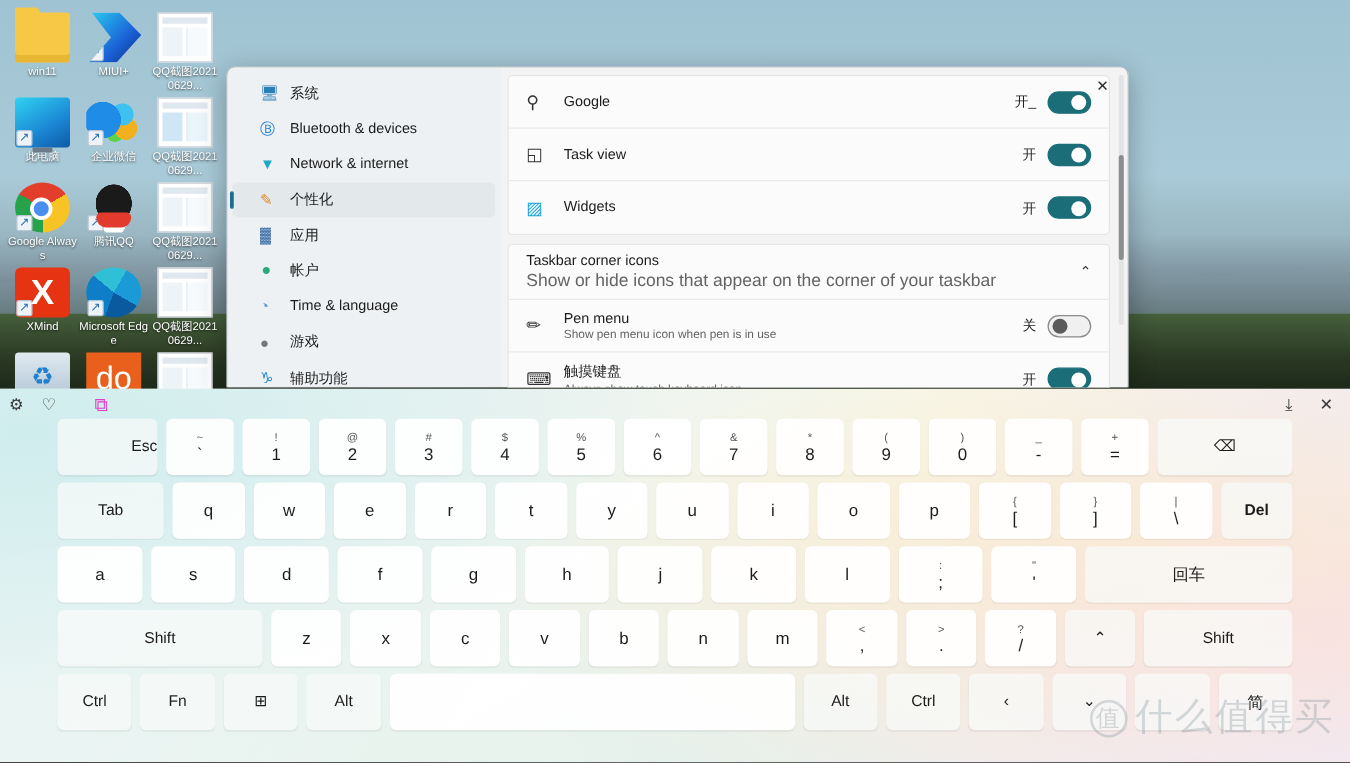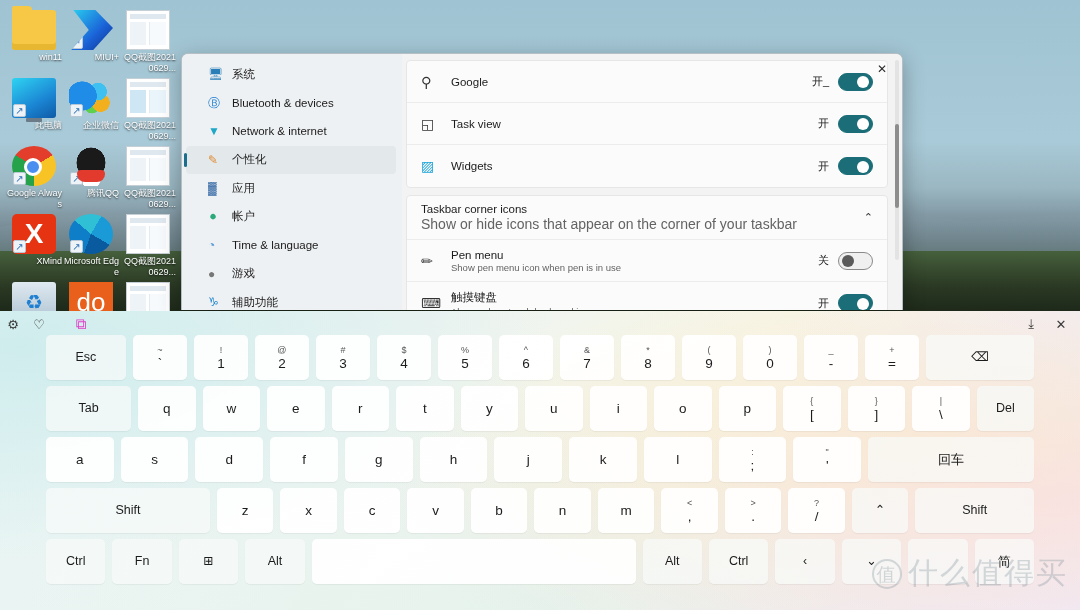--- a/index.html
+++ b/index.html
@@ -36,21 +36,21 @@
   .dicons { position: absolute; left: 0; top: 4px; width: 170px; }
   .dicon {
     position: absolute; width: 56px; text-align: center;
     color: #fff; font-size: 9px; line-height: 11px;
     text-shadow: 0 1px 2px rgba(0,0,0,.75);
   }
   .dicon .glyph {
     width: 44px; height: 40px; margin: 0 auto 2px;
     position: relative; display: block;
   }
-  .dicon .lbl { display: block; word-break: break-all; text-align: right; }
+  .dicon .lbl { display: block; word-break: break-all; }
   .shortcut {
     position: absolute; left: 1px; bottom: 1px; width: 13px; height: 13px;
     background: #eef3f8; border: 1px solid #b9c7d4; border-radius: 2px;
     font-size: 10px; line-height: 11px; color: #2a6fb5; text-shadow: none;
   }
   
   .ic-folder { background:#f6c846; border-radius:3px; box-shadow: inset 0 -6px 0 #e8b731;}
   .ic-folder:before{content:"";position:absolute;left:0;top:-4px;width:20px;height:6px;background:#f6c846;border-radius:2px 4px 0 0;}
   .ic-miui { background: linear-gradient(135deg,#2ad3f0,#1b63d8 60%,#0b2f8a);
              clip-path: polygon(10% 0,60% 0,100% 45%,55% 100%,5% 100%,45% 50%); }
@@ -403,21 +403,21 @@
 <div id="kb">
   <div id="kbtop">
     <div class="kb-ic" style="left:4px">⚙</div>
     <div class="kb-ic" style="left:30px">♡</div>
     <div class="kb-ic" style="left:72px;color:#e040c8;font-size:15px">⧉</div>
     <div class="kb-ic" style="right:40px">⤓</div>
     <div class="kb-ic" style="right:10px">✕</div>
   </div>
   <div id="kbrows">
       <div class="krow">
-        <div class="key mod" style="flex-grow: 1.48; flex-basis: 0px;">
+        <div class="key mod" style="flex-grow: 1.48; flex-basis: 0px; align-items: flex-end;">
           <span class="main">Esc</span>
         </div>
         <div class="key dual" style="flex-grow: 1; flex-basis: 0px;">
           <span class="sup">~</span>
           <span class="main">`</span>
         </div>
         <div class="key dual" style="flex-grow: 1; flex-basis: 0px;">
           <span class="sup">!</span>
           <span class="main">1</span>
         </div>
@@ -508,21 +508,21 @@
           <span class="main">[</span>
         </div>
         <div class="key dual" style="flex-grow: 1; flex-basis: 0px;">
           <span class="sup">}</span>
           <span class="main">]</span>
         </div>
         <div class="key dual" style="flex-grow: 1; flex-basis: 0px;">
           <span class="sup">|</span>
           <span class="main">\</span>
         </div>
-        <div class="key mod" style="flex-grow: 1; flex-basis: 0px;">
+        <div class="key mod" style="flex-grow: 1; flex-basis: 0px; font-weight: bold;">
           <span class="main">Del</span>
         </div>
       </div>
       <div class="krow">
         <div class="key " style="flex-grow: 1; flex-basis: 0px;">
           <span class="main">a</span>
         </div>
         <div class="key " style="flex-grow: 1; flex-basis: 0px;">
           <span class="main">s</span>
         </div>

